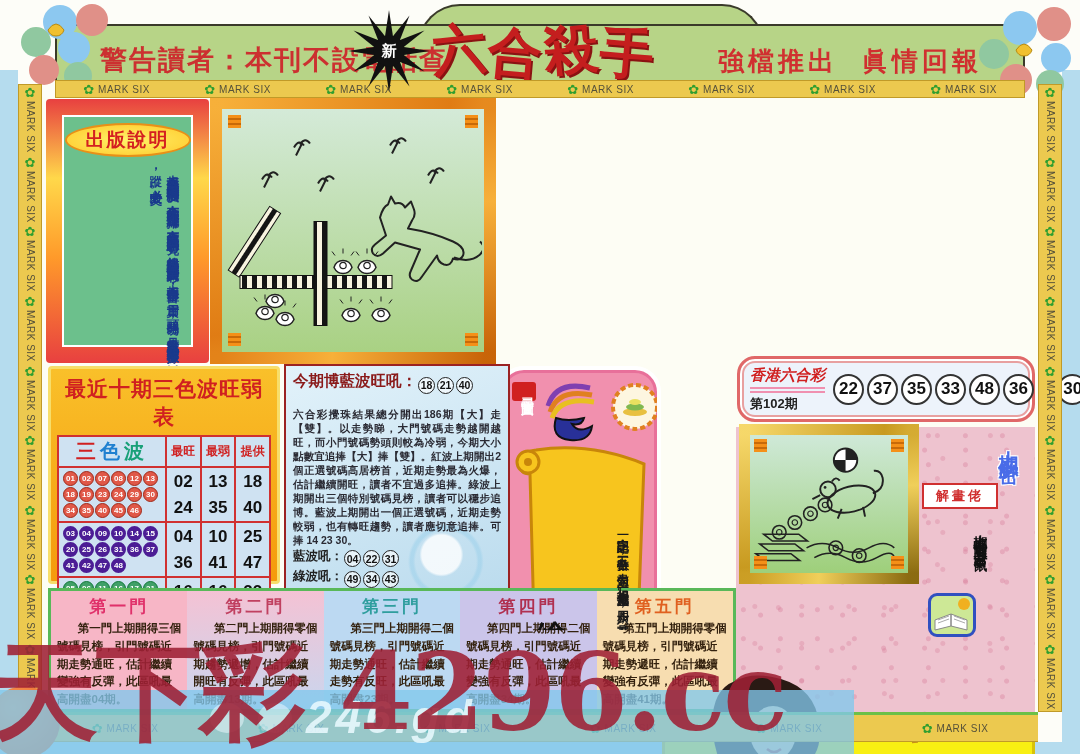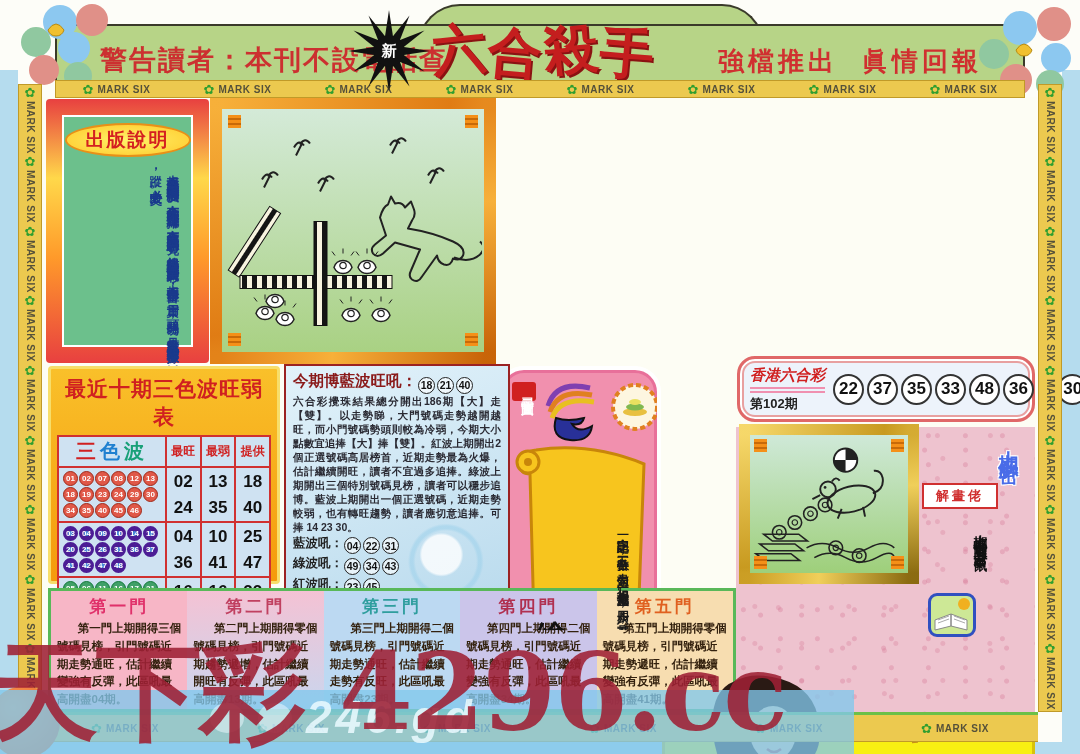--- a/index.html
+++ b/index.html
@@ -22,21 +22,21 @@
   .main-title span:nth-child(even){transform:rotate(5deg) translateY(4px)}
 
   
   .ribbon{background:#ecc94f;display:flex;align-items:center;justify-content:space-around;z-index:5}
   .ribbon-top{border:1px solid #c09a28}
   .ribbon-bottom{border-top:3px solid #6cc048;border-bottom:1px solid #c09a28}
   .ribbon-v{flex-direction:column;border:1px solid #c09a28}
   .rb-item{display:flex;align-items:center;gap:4px}
   .ribbon-v .rb-item{flex-direction:column;gap:2px}
   .flower{font-style:normal;color:#2f9e2f;font-size:13px;line-height:1}
-  .rb-text{font-size:10px;font-weight:bold;color:#55513a;letter-spacing:.5px;white-space:nowrap}
+  .rb-text{font-size:10px;font-weight:normal;color:#55513a;letter-spacing:.5px;white-space:nowrap}
   .ribbon-v .rb-text{writing-mode:vertical-rl}
 
   
   .pn-wrap{background:linear-gradient(180deg,#e84040,#ffd84a 30%,#ff9a2a 60%,#e84040);padding:16px;border-radius:4px}
   .pn-inner{width:100%;height:100%;background:#6cc08c;border:2px solid #fff;position:relative}
   .pn-title{position:absolute;left:50%;top:6px;transform:translateX(-50%);width:126px;height:34px;
     background:radial-gradient(#fff26a,#ffc82a);border:2px solid #e89018;border-radius:50%;
     display:flex;align-items:center;justify-content:center;font-size:19px;font-weight:900;color:#d42020;letter-spacing:2px}
   .vtext{writing-mode:vertical-rl;font-weight:bold}
   .pn-body{position:absolute;top:48px;right:10px;height:205px;width:142px;
@@ -81,33 +81,33 @@
     font-family:Liberation Serif, serif;margin:2px 0 4px}
   table.wave{border-collapse:collapse;width:100%;background:#cfe2f2}
   table.wave td,table.wave th{border:2px solid #d03030;padding:1px 2px;text-align:center;vertical-align:middle}
   .wave-head{font-size:20px;font-weight:900;letter-spacing:4px}
   .wave-head .c1{color:#d02020}.wave-head .c2{color:#2080d0}.wave-head .c3{color:#18a078}
   .col-label{color:#d02020;font-size:12px;font-weight:900}
   .ballgrid{display:flex;flex-wrap:wrap;gap:1px;justify-content:flex-start;padding:2px}
   .bg-ball{width:15px;height:15px;border-radius:50%;color:#fff;font-size:8px;font-weight:bold;
     display:flex;align-items:center;justify-content:center}
   .row-red .bg-ball{background:#e05848;border:1px solid #a02818}
-  .row-blue .bg-ball{background:#4888d8;border:5px solid #4c1d95}
+  .row-blue .bg-ball{background:#4888d8;border:7px solid #4c1d95}
   .row-green .bg-ball{background:#40a068;border:1px solid #107838}
   .numcell{font-size:17px;font-weight:900;color:#111;line-height:1.5}
 
   
   .bluewave{border:2px solid #9b2222;background:
     radial-gradient(circle at 70% 85%,rgba(255,255,255,.8) 0 8%,transparent 9%),
     radial-gradient(circle at 72% 88%,transparent 0 12%,rgba(160,210,235,.6) 13% 14%,transparent 15%),
     linear-gradient(160deg,#e2f2fa,#bcdcee);padding:5px 7px}
   .bw-title{color:#8a1a1a;font-weight:900;font-size:15.5px;white-space:nowrap}
   .circ{display:inline-flex;width:17px;height:17px;border:1.5px solid #222;border-radius:50%;
     align-items:center;justify-content:center;font-size:10.5px;font-weight:bold;color:#111;background:rgba(255,255,255,.6);margin:0 1px;vertical-align:-3px}
-  .bw-body{font-size:10.5px;line-height:14px;color:#2a2a33;font-weight:bold;text-align:justify;margin-top:0}
+  .bw-body{font-size:10.5px;line-height:14px;color:#2a2a33;font-weight:bold;text-align:justify;margin-top:13px}
   .bw-line{font-size:12.5px;font-weight:900;color:#222;margin-top:1px}
 
   
   .marble{background:
     radial-gradient(circle at 20% 30%,rgba(214,120,150,.35) 0 2px,transparent 3px),
     radial-gradient(circle at 60% 70%,rgba(214,120,150,.35) 0 2px,transparent 3px),
     radial-gradient(circle at 80% 20%,rgba(214,120,150,.3) 0 2px,transparent 3px),
     radial-gradient(circle at 40% 85%,rgba(214,120,150,.3) 0 2px,transparent 3px),
     #eec3cf;background-size:37px 29px, 41px 33px, 53px 43px, 47px 37px}
   .li-title{writing-mode:vertical-rl;font-size:20px;font-weight:900;color:#4a6ce8;letter-spacing:4px;

